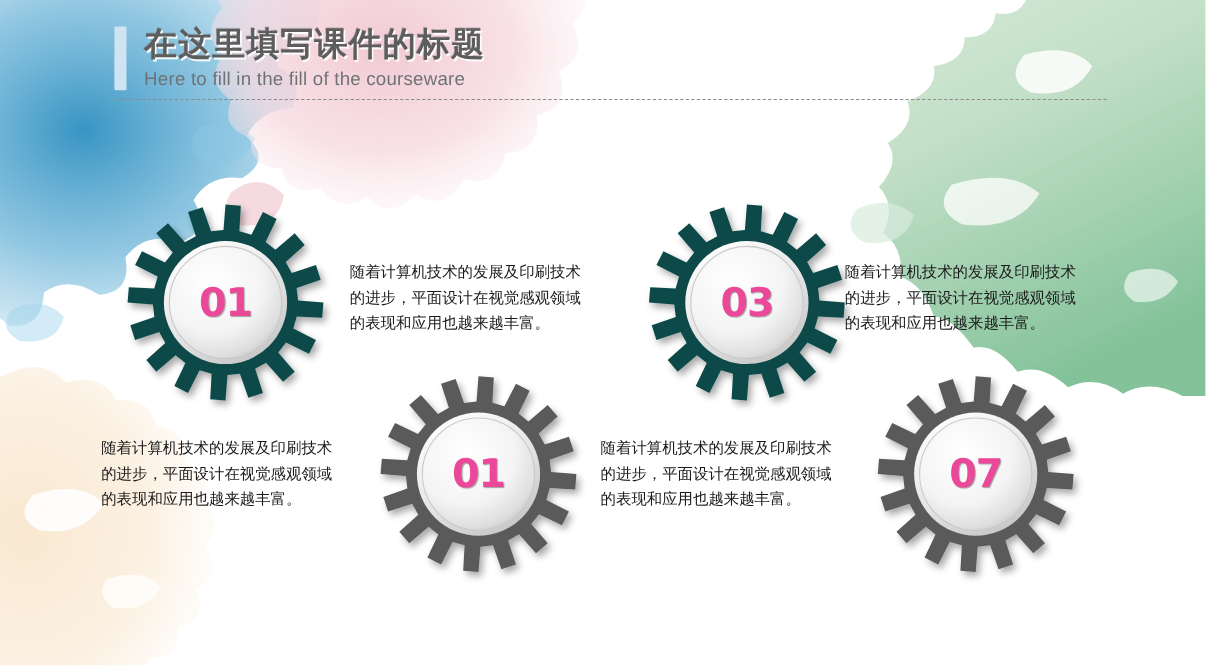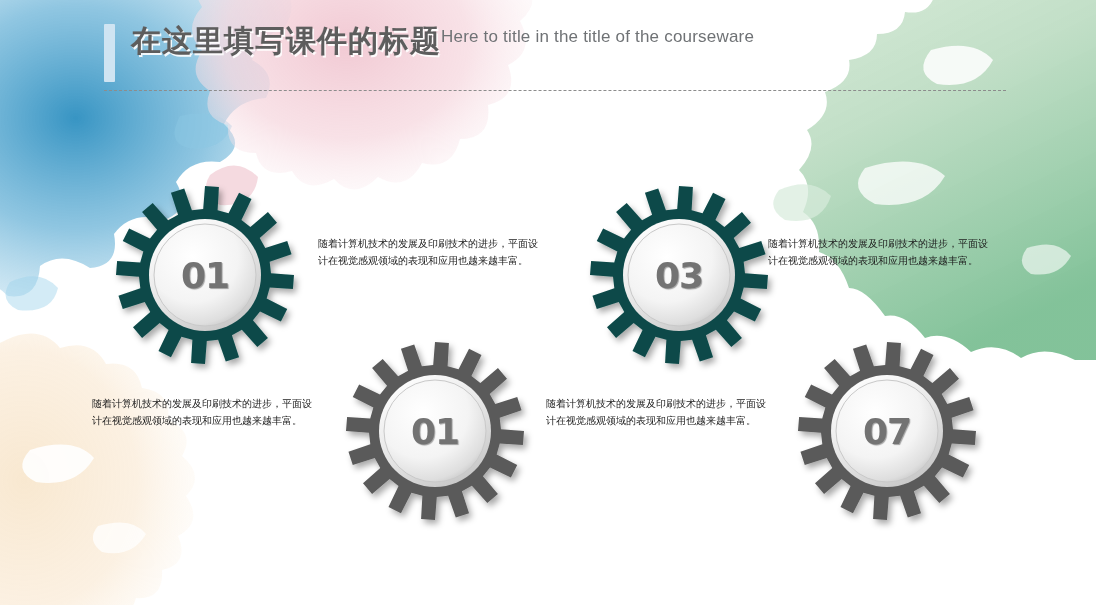--- a/index.html
+++ b/index.html
@@ -66,21 +66,21 @@
     align-items: stretch;
   }
   .title-bar {
     width: 11px;
     height: 58px;
     margin-right: 16px;
     border-radius: 1px;
   }
   .title-texts {
     display: flex;
-    flex-direction: row;
+    flex-direction: column;
     justify-content: flex-start;
   }
   .title-cn {
     font-size: 30px;
     font-weight: bold;
     color: #5d5d5d;
     letter-spacing: 1px;
     line-height: 1.15;
     white-space: nowrap;
     text-shadow: 1.5px 1.5px 0 rgba(255,255,255,0.9),
@@ -120,31 +120,31 @@
     position: absolute;
     left: 0;
     top: 0;
     width: 182px;
     height: 182px;
     display: flex;
     align-items: center;
     justify-content: center;
     font-size: 36px;
     font-weight: bold;
-    color: #737373;
+    color: #ec4899;
     letter-spacing: -1px;
     font-family: "DejaVu Sans", "Liberation Sans", sans-serif;
     text-shadow: 1px 1px 1px rgba(0,0,0,0.35);
   }
 
   
   .desc {
     position: absolute;
     width: 222px;
-    font-size: 10px;
+    font-size: 14px;
     line-height: 1.65;
     color: #1b1b1b;
     font-family: Liberation Sans, sans-serif;
   }
 
   
   #gear-01 { left: 114px;  top: 184px; }
   #gear-02 { left: 344px;  top: 340px; }
   #gear-03 { left: 588px;  top: 184px; }
   #gear-04 { left: 796px;  top: 340px; }
@@ -231,21 +231,21 @@
       <path fill="#ffffff" fill-opacity="0.9" d="M120,120 q44,-14 64,8 q-18,30 -58,24 q-24,-12 -6,-32 Z"></path>
       <path fill="#ffffff" fill-opacity="0.75" d="M188,196 q34,-10 48,8 q-14,24 -44,18 q-16,-12 -4,-26 Z"></path>
       <path fill="#f9ead5" fill-opacity="0.85" d="M214,290 q40,-8 54,14 q-18,26 -56,18 q-18,-14 2,-32 Z"></path>
     </svg>
   </div>
 
   <div class="title-block">
     <div class="title-bar" style="background: rgb(207, 228, 242);"></div>
     <div class="title-texts">
       <div class="title-cn">在这里填写课件的标题</div>
-      <div class="title-en">Here to title in the title of the courseware</div>
+      <div class="title-en">Here to fill in the fill of the courseware</div>
     </div>
   </div>
   <div class="divider"></div>
 
   <div class="gear-wrap" id="gear-01">
     <svg viewBox="0 0 182 182">
       <defs>
         <radialGradient id="hub1" cx="38%" cy="32%" r="72%">
           <stop offset="0%" stop-color="#ffffff"></stop>
           <stop offset="62%" stop-color="#f4f4f4"></stop>

